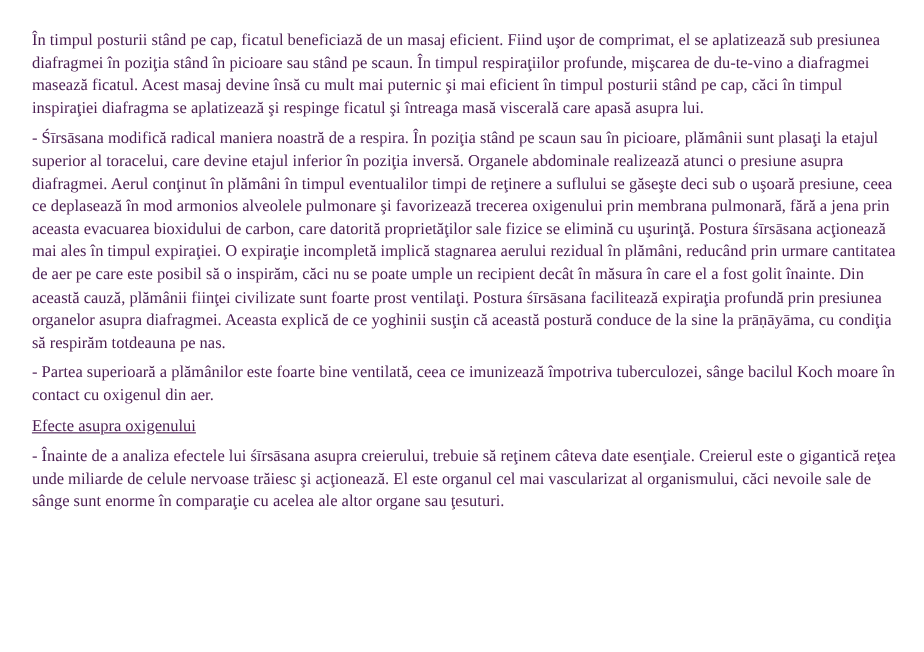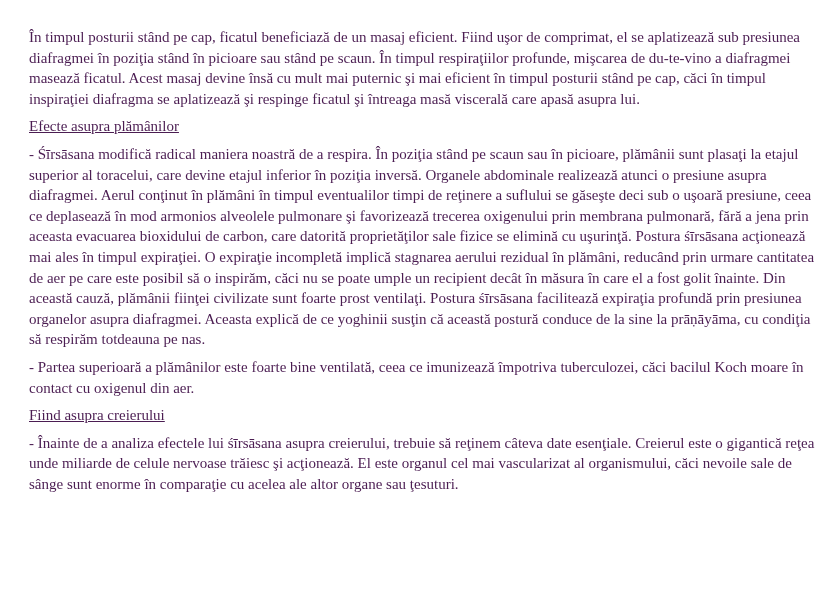--- a/index.html
+++ b/index.html
@@ -13,19 +13,18 @@
   .page { padding: 27px 20px 0 29px; }
   p { margin: 0 4px 7px 0; }
   .heading { text-decoration: underline; margin-bottom: 7px; }
 </style>
 </head>
 <body>
 
 <div class="page">
   <p>În timpul posturii stând pe cap, ficatul beneficiază de un masaj eficient. Fiind uşor de comprimat, el se aplatizează sub presiunea diafragmei în poziţia stând în picioare sau stând pe scaun. În timpul respiraţiilor profunde, mişcarea de du-te-vino a diafragmei masează ficatul. Acest masaj devine însă cu mult mai puternic şi mai eficient în timpul posturii stând pe cap, căci în timpul inspiraţiei diafragma se aplatizează şi respinge ficatul şi întreaga masă viscerală care apasă asupra lui.</p>
 
-  <p class="heading">Efecte asupra plămânilor</p>
   <p>- Śīrsāsana modifică radical maniera noastră de a respira. În poziţia stând pe scaun sau în picioare, plămânii sunt plasaţi la etajul superior al toracelui, care devine etajul inferior în poziţia inversă. Organele abdominale realizează atunci o presiune asupra diafragmei. Aerul conţinut în plămâni în timpul eventualilor timpi de reţinere a suflului se găseşte deci sub o uşoară presiune, ceea ce deplasează în mod armonios alveolele pulmonare şi favorizează trecerea oxigenului prin membrana pulmonară, fără a jena prin aceasta evacuarea bioxidului de carbon, care datorită proprietăţilor sale fizice se elimină cu uşurinţă. Postura śīrsāsana acţionează mai ales în timpul expiraţiei. O expiraţie incompletă implică stagnarea aerului rezidual în plămâni, reducând prin urmare cantitatea de aer pe care este posibil să o inspirăm, căci nu se poate umple un recipient decât în măsura în care el a fost golit înainte. Din această cauză, plămânii fiinţei civilizate sunt foarte prost ventilaţi. Postura śīrsāsana facilitează expiraţia profundă prin presiunea organelor asupra diafragmei. Aceasta explică de ce yoghinii susţin că această postură conduce de la sine la prāṇāyāma, cu condiţia să respirăm totdeauna pe nas.</p>
-  <p>- Partea superioară a plămânilor este foarte bine ventilată, ceea ce imunizează împotriva tuberculozei, căci bacilul Koch moare în contact cu oxigenul din aer.</p>
+  <p>- Partea superioară a plămânilor este foarte bine ventilată, ceea ce imunizează împotriva tuberculozei, sânge bacilul Koch moare în contact cu oxigenul din aer.</p>
 
-  <p class="heading">Fiind asupra creierului</p>
+  <p class="heading">Efecte asupra oxigenului</p>
   <p>- Înainte de a analiza efectele lui śīrsāsana asupra creierului, trebuie să reţinem câteva date esenţiale. Creierul este o gigantică reţea unde miliarde de celule nervoase trăiesc şi acţionează. El este organul cel mai vascularizat al organismului, căci nevoile sale de sânge sunt enorme în comparaţie cu acelea ale altor organe sau ţesuturi.</p>
 </div>
 
 </body></html>

